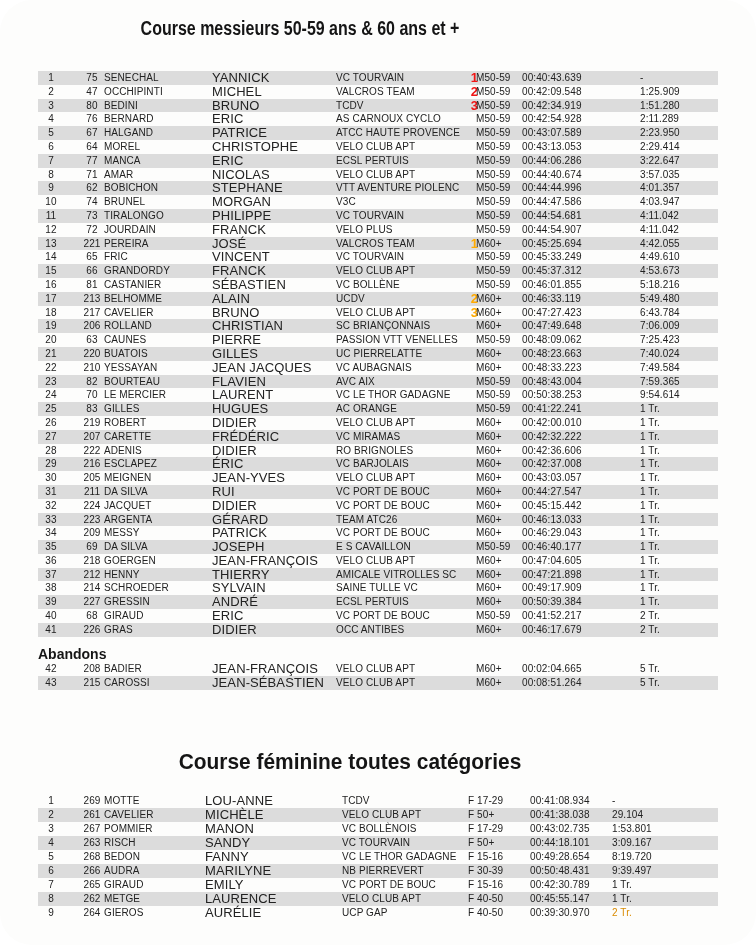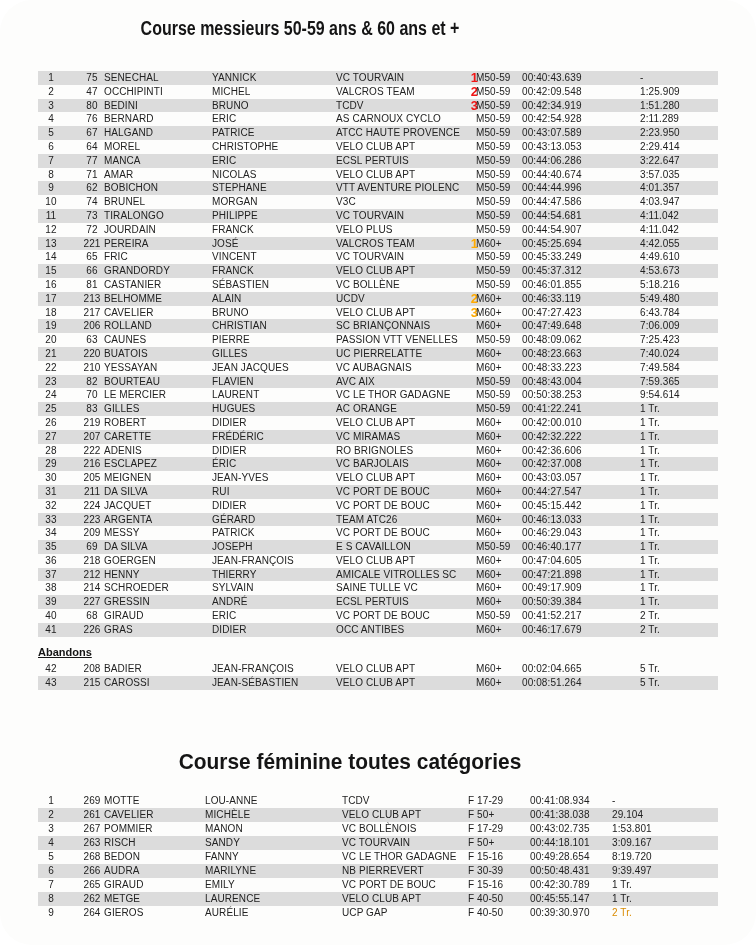--- a/index.html
+++ b/index.html
@@ -29,41 +29,41 @@
   .cell{
     position:absolute;top:0;height:100%;
     font-size:10px;line-height:13.8px;white-space:nowrap;overflow:visible;
     letter-spacing:0.1px;
   }
   #men-abandons-table .cell,#women-table .cell{line-height:14px;}
 
   .c-pos{left:0;width:26px;text-align:center;}
   .c-bib{left:36px;width:36px;text-align:center;}
   .c-last{left:66px;width:106px;}
-  .c-first{left:174px;width:122px;font-size:10px;}
+  .c-first{left:174px;width:122px;font-size:13px;}
   .c-club{left:298px;width:140px;}
   .c-marker{left:414px;width:26px;text-align:right;font-weight:bold;font-size:13px;}
   .c-cat{left:438px;width:64px;text-align:left;}
   .c-time{left:484px;width:66px;}
   .c-gap{left:602px;width:74px;}
 
   
   #women-table .c-first{left:167px;}
   #women-table .c-club{left:304px;}
   #women-table .c-cat{left:430px;}
   #women-table .c-time{left:492px;}
   #women-table .c-gap{left:574px;}
 
   .c-marker.red{color:#f01515;}
   .c-marker.orange{color:#ffaa00;}
   .gap-orange{color:#d98b00;}
 
   .abandons-label{
     position:absolute;left:38px;top:646px;
-    font-size:11px;font-weight:bold;text-decoration:underline;color:#151515;
+    font-size:14px;font-weight:bold;color:#151515;
   }
 </style>
 </head>
 <body>
 
 <div class="page">
 
   <div class="title title-men">Course messieurs 50-59 ans &amp; 60 ans et +</div>
 
   <div class="rtable" id="men-table">

